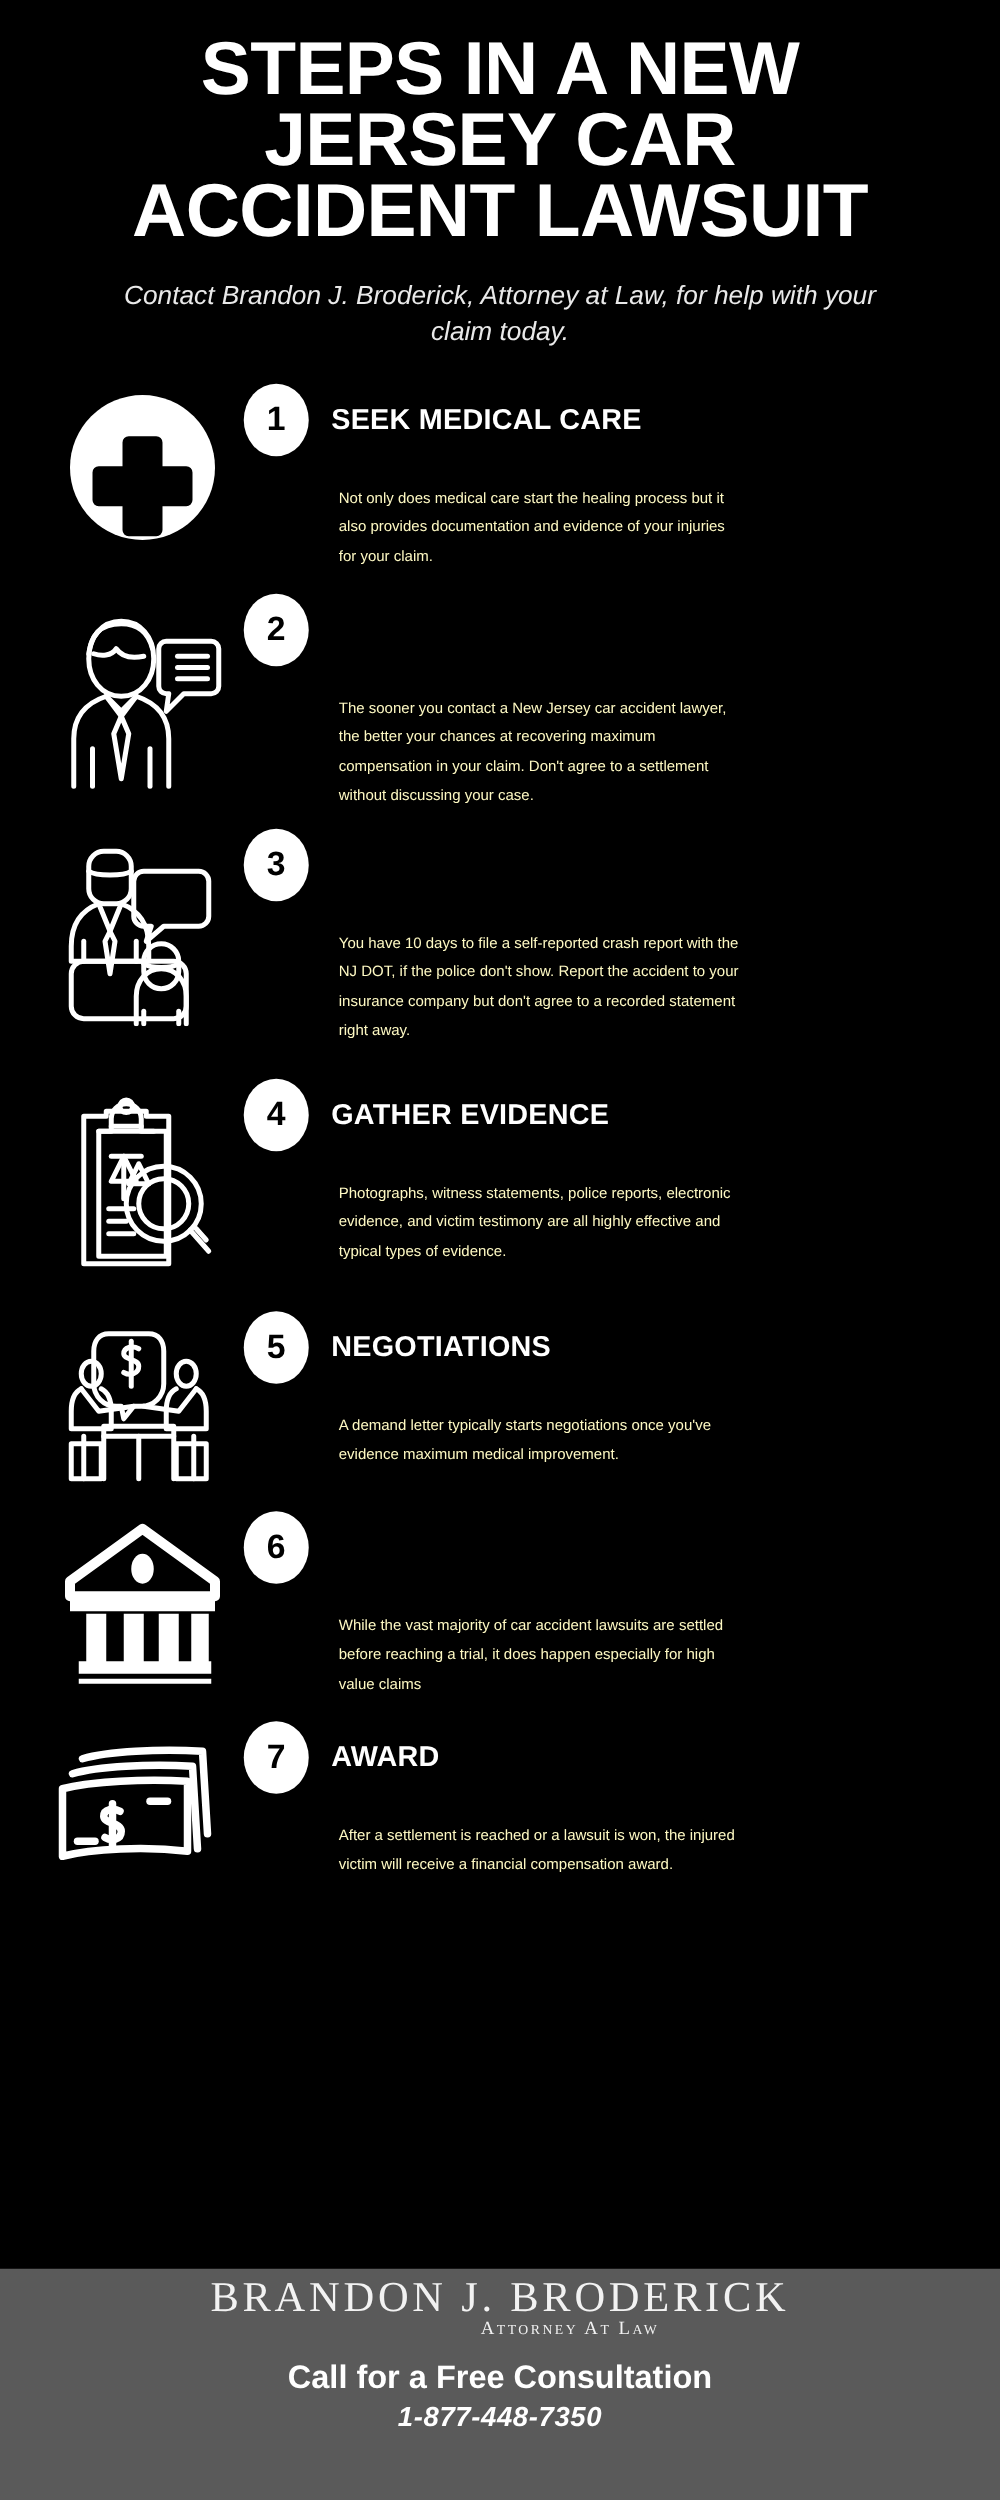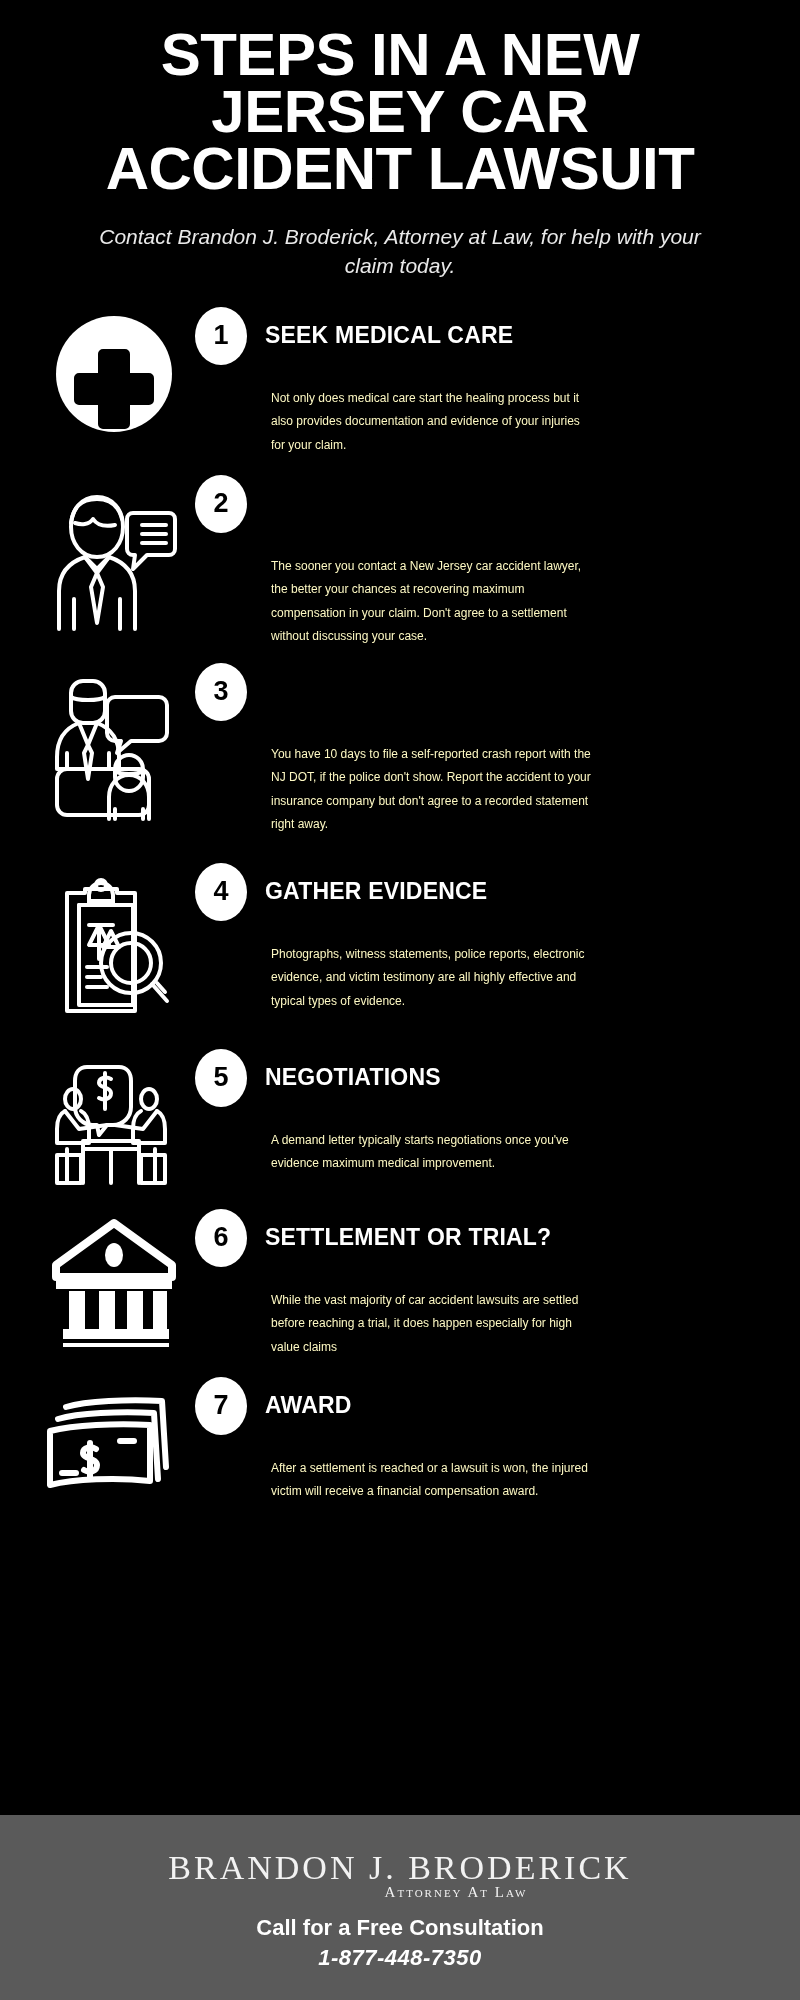--- a/index.html
+++ b/index.html
@@ -131,21 +131,20 @@
   .footer {
     position: absolute;
     left: 0;
     bottom: 0;
     width: 800px;
     height: 185px;
     background: #5a5a5a;
     display: flex;
     flex-direction: column;
     align-items: center;
-    justify-content: center;
     padding-top: 6px;
   }
   .logo-name {
     color: #f2f2f2;
     font-family: "Liberation Serif", serif;
     font-size: 34px;
     letter-spacing: 3px;
     text-transform: uppercase;
     font-variant: small-caps;
     line-height: 1.05;
@@ -154,21 +153,21 @@
     color: #f2f2f2;
     font-family: "Liberation Serif", serif;
     font-size: 15px;
     letter-spacing: 2px;
     font-variant: small-caps;
     margin-top: -2px;
     margin-left: 112px;
   }
   .footer-cta {
     color: #ffffff;
-    font-size: 22px;
+    font-size: 26px;
     font-weight: 700;
     margin-top: 14px;
   }
   .footer-phone {
     color: #ffffff;
     font-size: 22px;
     font-weight: 700;
     margin-top: 4px;
     letter-spacing: 0.5px;
     font-style: italic;
@@ -329,21 +328,20 @@
           <rect x="50" y="74" width="16" height="42"></rect>
           <rect x="78" y="74" width="16" height="42"></rect>
           <rect x="104" y="74" width="14" height="42"></rect>
           <rect x="14" y="112" width="106" height="10"></rect>
           <rect x="14" y="126" width="106" height="8"></rect>
         </svg>
       </div>
       <div class="step-body">
         <div class="step-headline">
           <div class="badge">6</div>
-          <div class="step-title">SETTLEMENT OR TRIAL?</div>
         </div>
         <div class="step-desc">While the vast majority of car accident lawsuits are settled before reaching a trial, it does happen especially for high value claims</div>
       </div>
     </div>
 
     <div class="step step-7">
       <div class="step-icon">
         <svg width="140" height="110" viewBox="0 0 140 110" fill="none" stroke="#ffffff" stroke-width="6" stroke-linecap="round" stroke-linejoin="round">
           <path d="M22 22c20-6 62-8 96-6l4 66"></path>
           <path d="M14 34c20-6 62-8 96-6l4 66"></path>

